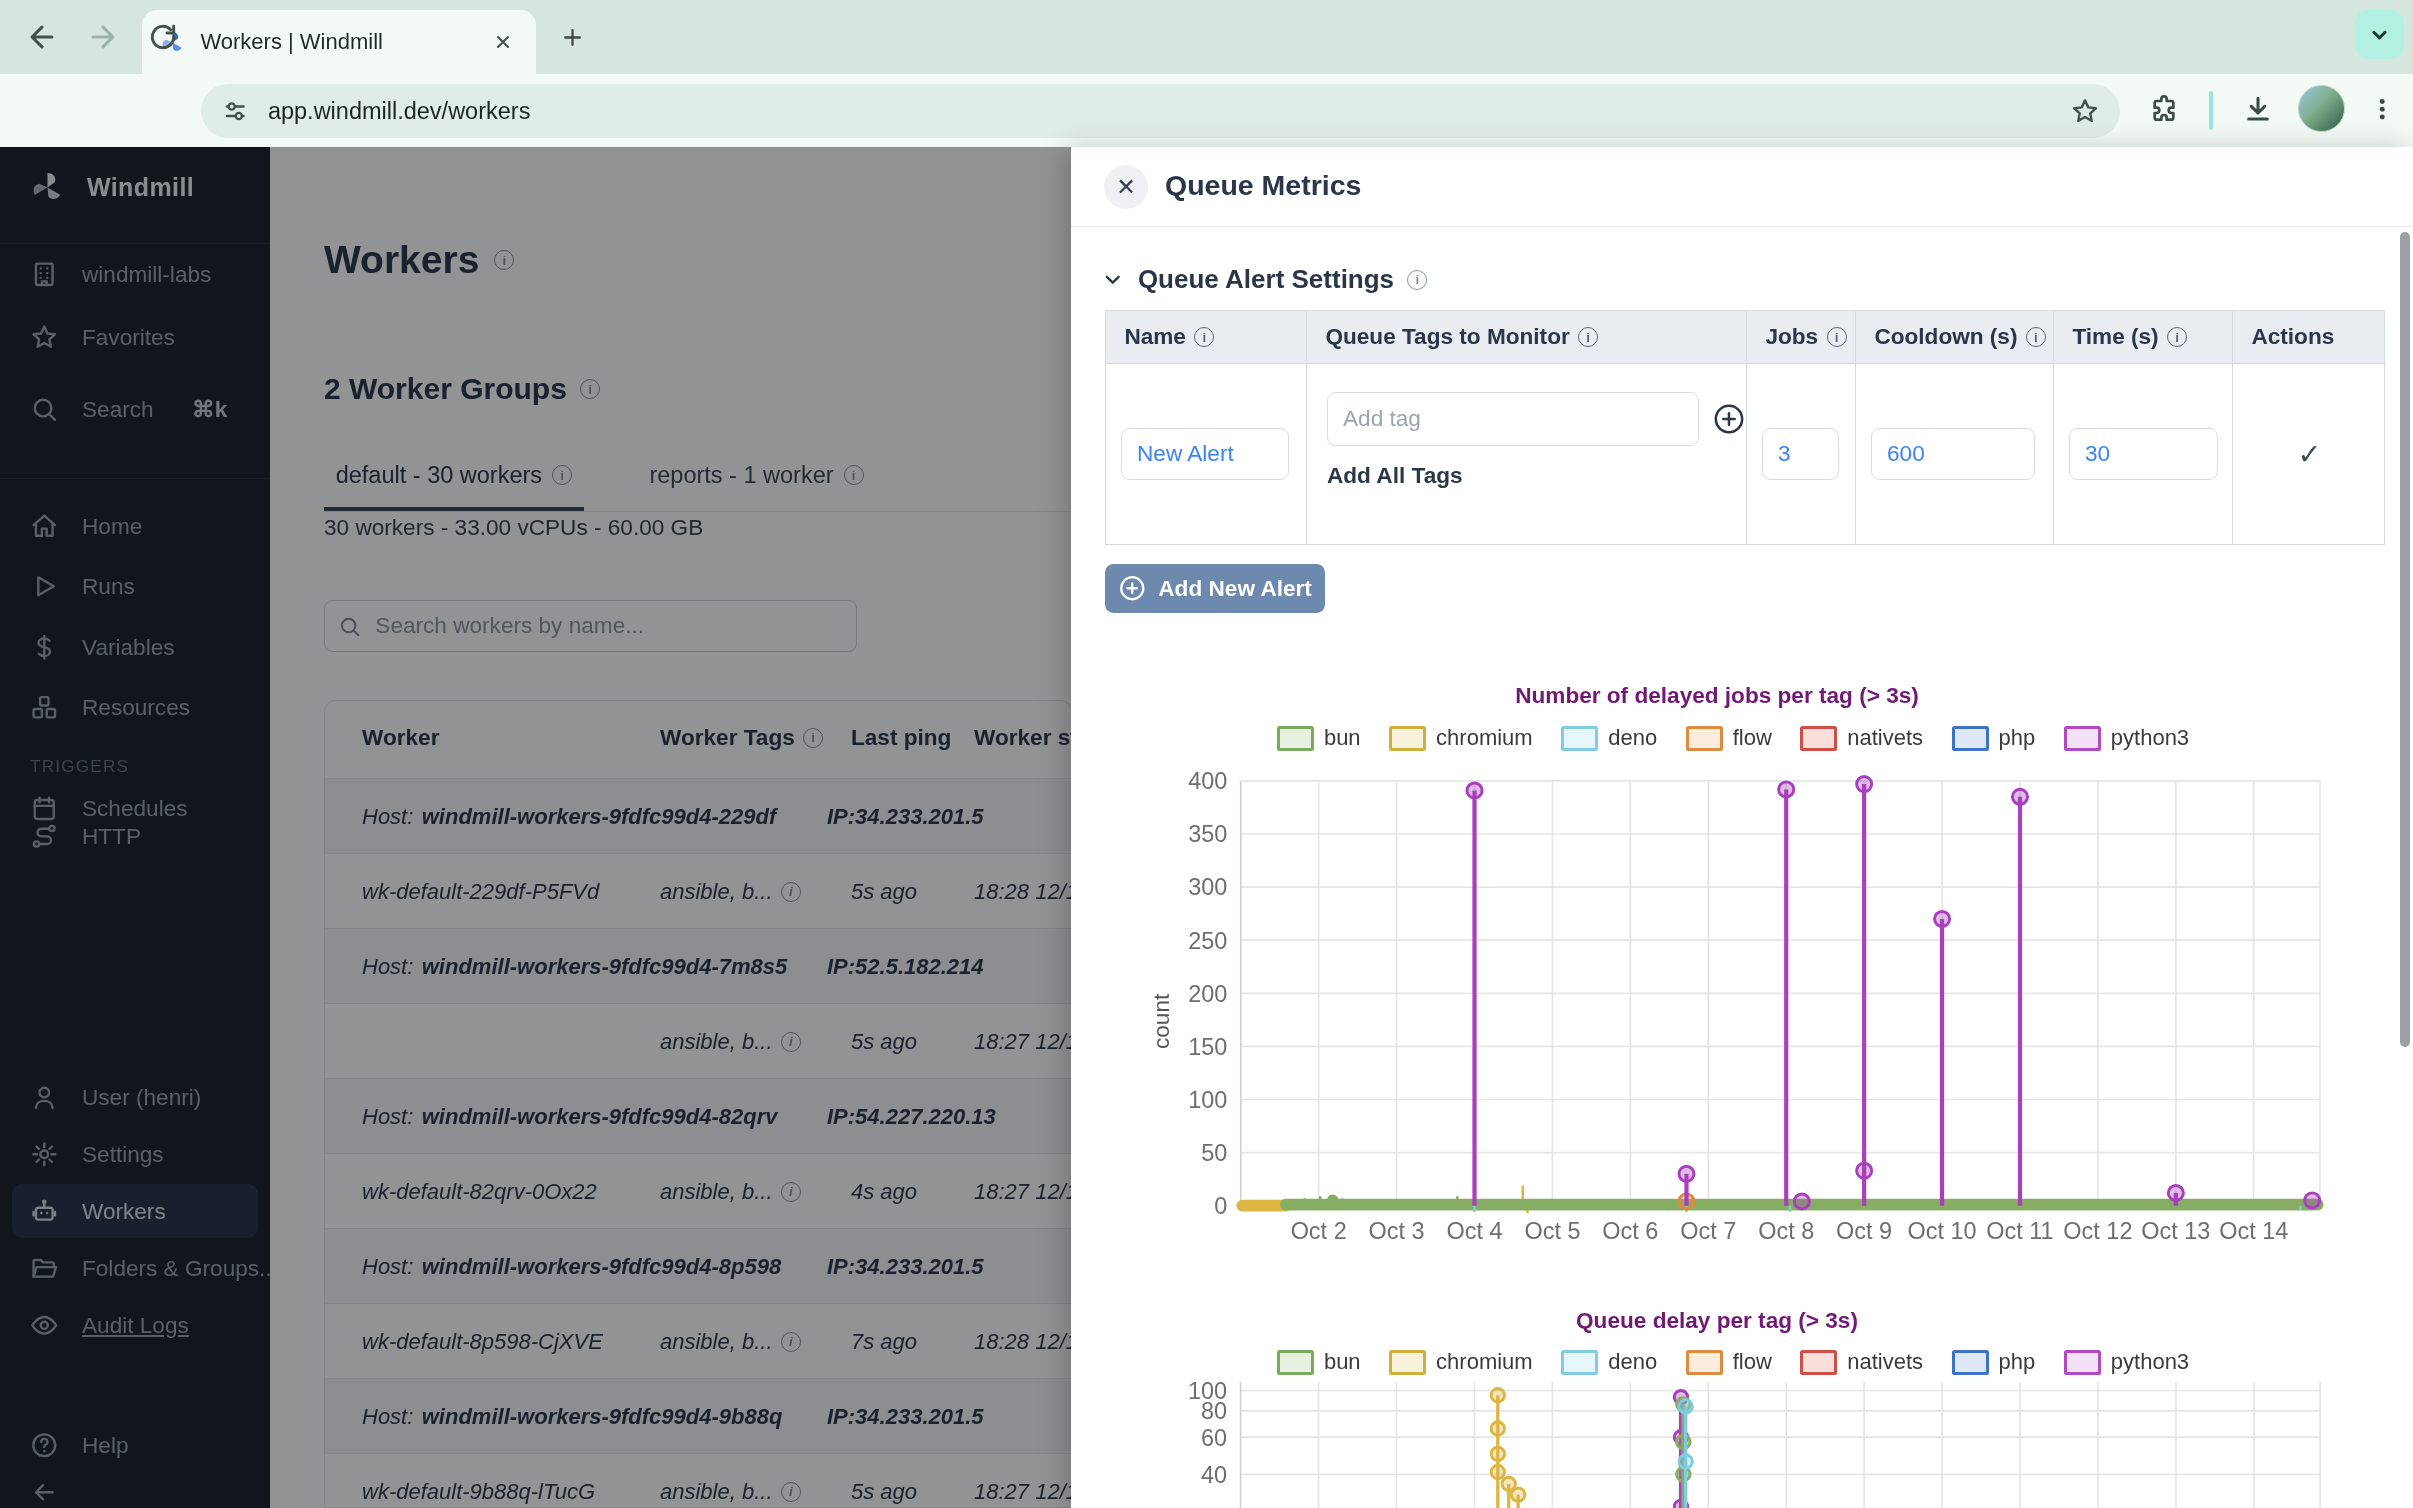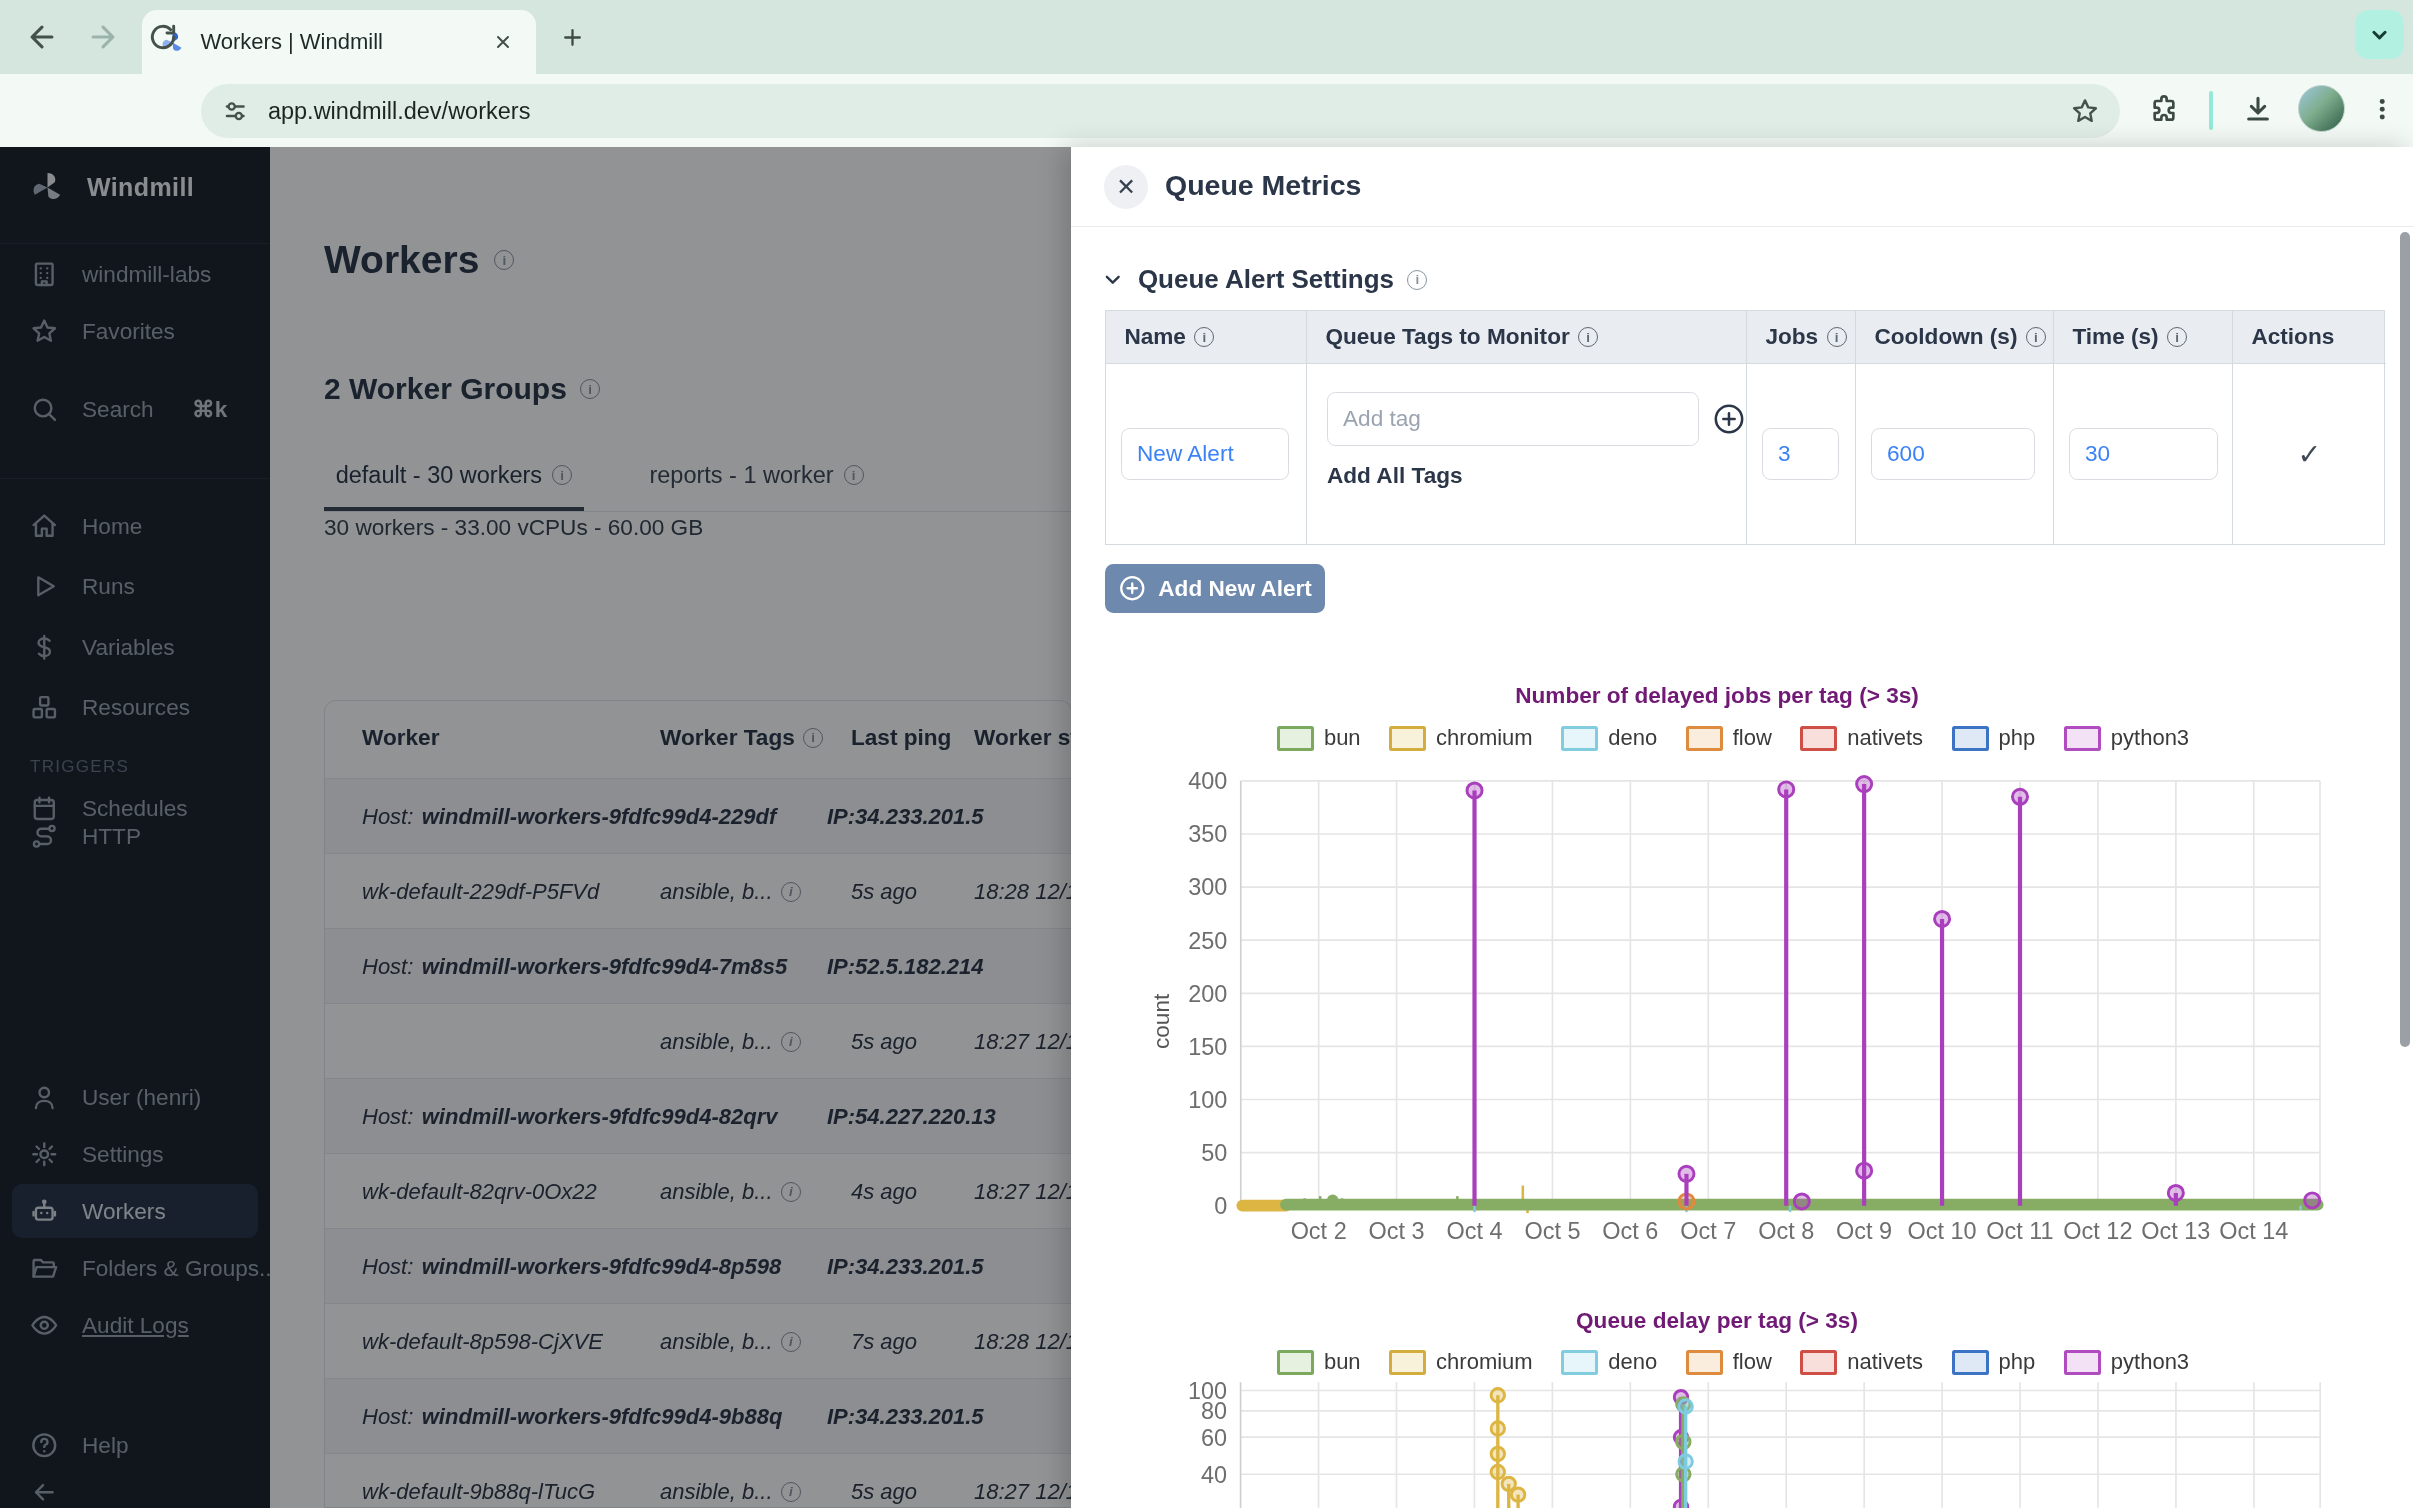--- a/index.html
+++ b/index.html
@@ -191,21 +191,21 @@
       </div>
       <div class="sdiv" style="top:96px;"></div>
 
       <div class="srow" style="top:104px;">
         <svg class="sic" viewBox="0 0 24 24">
             <rect x="5" y="3" width="14" height="18" rx="1"></rect>
             <path d="M9 7h.01M14.5 7h.01M9 11h.01M14.5 11h.01M9 15h.01M14.5 15h.01M10 21v-3h4v3"></path>
           </svg>
         <span>windmill-labs</span>
       </div>
-      <div class="srow" style="top:161px;">
+      <div class="srow" style="top:167px;">
         <svg class="sic" viewBox="0 0 24 24">
             <path d="M12 3l2.7 5.8 6.3.7-4.7 4.3 1.3 6.2-5.6-3.2-5.6 3.2 1.3-6.2L3 9.5l6.3-.7z"></path>
           </svg>
         <span>Favorites</span>
       </div>
       <div class="srow" style="top:239px;">
         <svg class="sic" viewBox="0 0 24 24">
             <circle cx="11" cy="11" r="7"></circle>
             <path d="M16.5 16.5L21 21"></path>
           </svg>
@@ -326,20 +326,27 @@
         <div class="mtab active">
           <span>default - 30 workers</span>
           <span class="info">i</span>
         </div>
         <div class="mtab">
           <span>reports - 1 worker</span>
           <span class="info">i</span>
         </div>
       </div>
       <div class="summary">30 workers - 33.00 vCPUs - 60.00 GB</div>
+      <div class="searchbox">
+        <svg width="25" height="25" viewBox="0 0 24 24" stroke="#7d8893" stroke-width="2" fill="none" stroke-linecap="round">
+            <circle cx="11" cy="11" r="7"></circle>
+            <path d="M16.5 16.5L21 21"></path>
+          </svg>
+        <input type="text" placeholder="Search workers by name..." style="">
+      </div>
 
       <div class="card">
         <div class="thead">
           <span class="th" style="left:37px;">Worker</span>
           <span class="th" style="left:335px;">
             <span>Worker Tags</span>
             <span class="info">i</span>
           </span>
           <span class="th" style="left:526px;">Last ping</span>
           <span class="th" style="left:649px;">Worker start</span>

